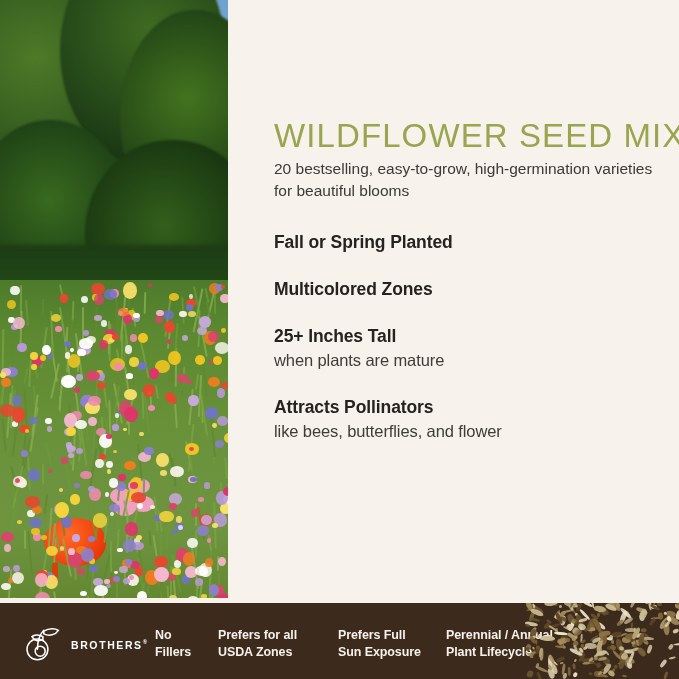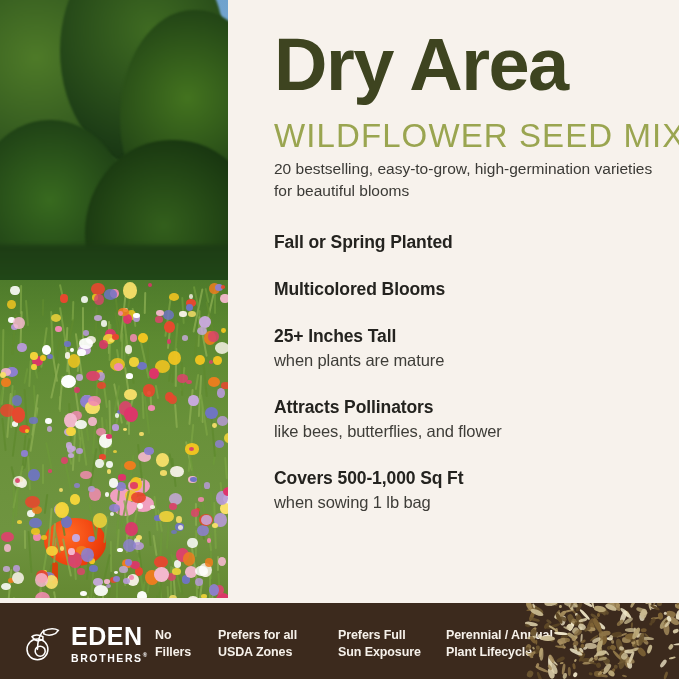--- a/index.html
+++ b/index.html
@@ -658,62 +658,56 @@
         <div class="fl" style="width: 5.43625px; height: 5.48114px; left: 14.5988px; top: 197.66px; background: rgb(217, 69, 106); opacity: 0.94;"></div>
         <div class="fl" style="width: 10.1915px; height: 7.9354px; left: 50.6817px; top: 33.717px; background: rgb(246, 214, 58); opacity: 0.82;"></div>
         <div class="fl" style="width: 4.35671px; height: 4.24747px; left: 24.652px; top: 148.64px; background: rgb(242, 197, 32); opacity: 0.98;"></div>
         <div class="fl" style="width: 5.68738px; height: 4.95201px; left: 24.7984px; top: 324.65px; background: rgb(249, 224, 106); opacity: 0.82;"></div>
         <div class="fl" style="width: 8.86148px; height: 9.70762px; left: 41.7787px; top: 65.1459px; background: rgb(255, 255, 255); opacity: 0.99;"></div>
       </div>
     <div class="photo-torn"></div>
   </div>
 
   <div class="content">
-    <div class="title">Dry Area</div>
     <div class="subtitle">WILDFLOWER SEED MIX</div>
     <div class="desc">20 bestselling, easy-to-grow, high-germination varieties for beautiful blooms</div>
 
     <div class="features" id="features">
         <div class="feature">
           <div class="f-title">Fall or Spring Planted</div>
         </div>
         <div class="feature">
-          <div class="f-title">Multicolored Blooms</div>
+          <div class="f-title">Multicolored Zones</div>
         </div>
         <div class="feature">
           <div class="f-title">25+ Inches Tall</div>
           <div class="f-sub">when plants are mature</div>
         </div>
         <div class="feature">
           <div class="f-title">Attracts Pollinators</div>
           <div class="f-sub">like bees, butterflies, and flower</div>
-        </div>
-        <div class="feature">
-          <div class="f-title">Covers 500-1,000 Sq Ft</div>
-          <div class="f-sub">when sowing 1 lb bag</div>
         </div>
       </div>
   </div>
 
   <div class="bottom">
     <div class="torn"></div>
     <div class="torn-fill"></div>
 
     <div class="logo">
       <span class="logo-mark">
         <svg viewBox="0 0 44 44" width="40" height="40" fill="none" stroke="#ffffff" stroke-width="1.7">
           <circle cx="17" cy="29" r="11.5"></circle>
           <path d="M17 29 C17 20 19 13 24 8" stroke-linecap="round"></path>
           <path d="M24 9 C30 5 37 6 40 8 C37 13 30 15 24 12 Z"></path>
           <path d="M23 15 C18 12 13 13 11 15 C13 19 18 21 23 18 Z"></path>
           <circle cx="20" cy="31" r="5.5"></circle>
         </svg>
       </span>
       <span class="logo-words">
-        <span class="logo-eden">EDEN</span>
         <span class="logo-bro"><span>BROTHERS</span><sup>®</sup></span>
       </span>
     </div>
 
     <div class="badges" id="badges">
         <div class="badge b0">No
 Fillers</div>
         <div class="badge b1">Prefers for all
 USDA Zones</div>
         <div class="badge b2">Prefers Full

